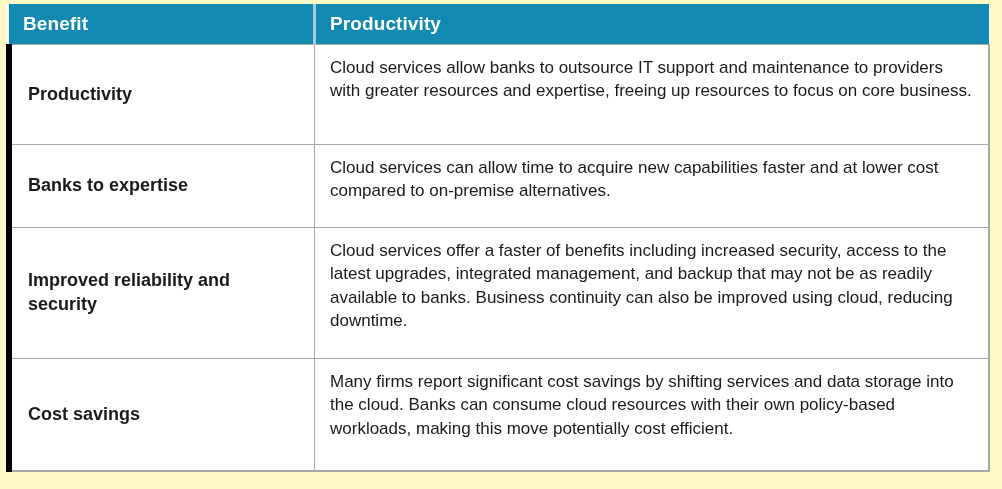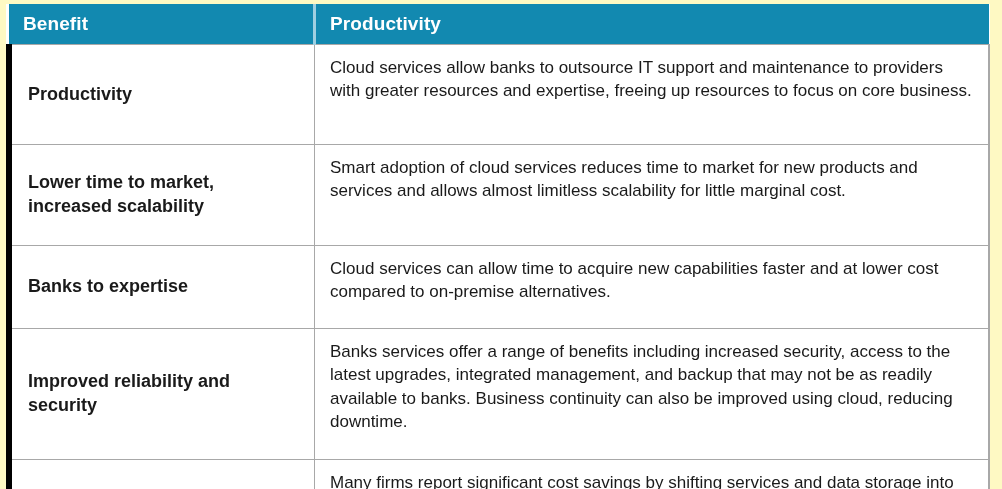--- a/index.html
+++ b/index.html
@@ -104,33 +104,29 @@
         <th class="col-description">Productivity</th>
       </tr>
     </thead>
     <tbody>
 
       <tr data-row="0">
         <td class="cell-benefit">Productivity</td>
         <td class="cell-description">Cloud services allow banks to outsource IT support and maintenance to providers with greater resources and expertise, freeing up resources to focus on core business.</td>
       </tr>
 
-      <tr data-row="1">
-        <td class="cell-benefit">Lower time to market, increased scalability</td>
-        <td class="cell-description">Smart adoption of cloud services reduces time to market for new products and services and allows almost limitless scalability for little marginal cost.</td>
-      </tr>
 
       <tr data-row="2">
         <td class="cell-benefit">Banks to expertise</td>
         <td class="cell-description">Cloud services can allow time to acquire new capabilities faster and at lower cost compared to on-premise alternatives.</td>
       </tr>
 
       <tr data-row="3">
         <td class="cell-benefit">Improved reliability and security</td>
-        <td class="cell-description">Banks services offer a range of benefits including increased security, access to the latest upgrades, integrated management, and backup that may not be as readily available to banks. Business continuity can also be improved using cloud, reducing downtime.</td>
+        <td class="cell-description">Cloud services offer a faster of benefits including increased security, access to the latest upgrades, integrated management, and backup that may not be as readily available to banks. Business continuity can also be improved using cloud, reducing downtime.</td>
       </tr>
 
       <tr data-row="4">
         <td class="cell-benefit">Cost savings</td>
         <td class="cell-description">Many firms report significant cost savings by shifting services and data storage into the cloud. Banks can consume cloud resources with their own policy-based workloads, making this move potentially cost efficient.</td>
       </tr>
 
     </tbody>
   </table>
 

